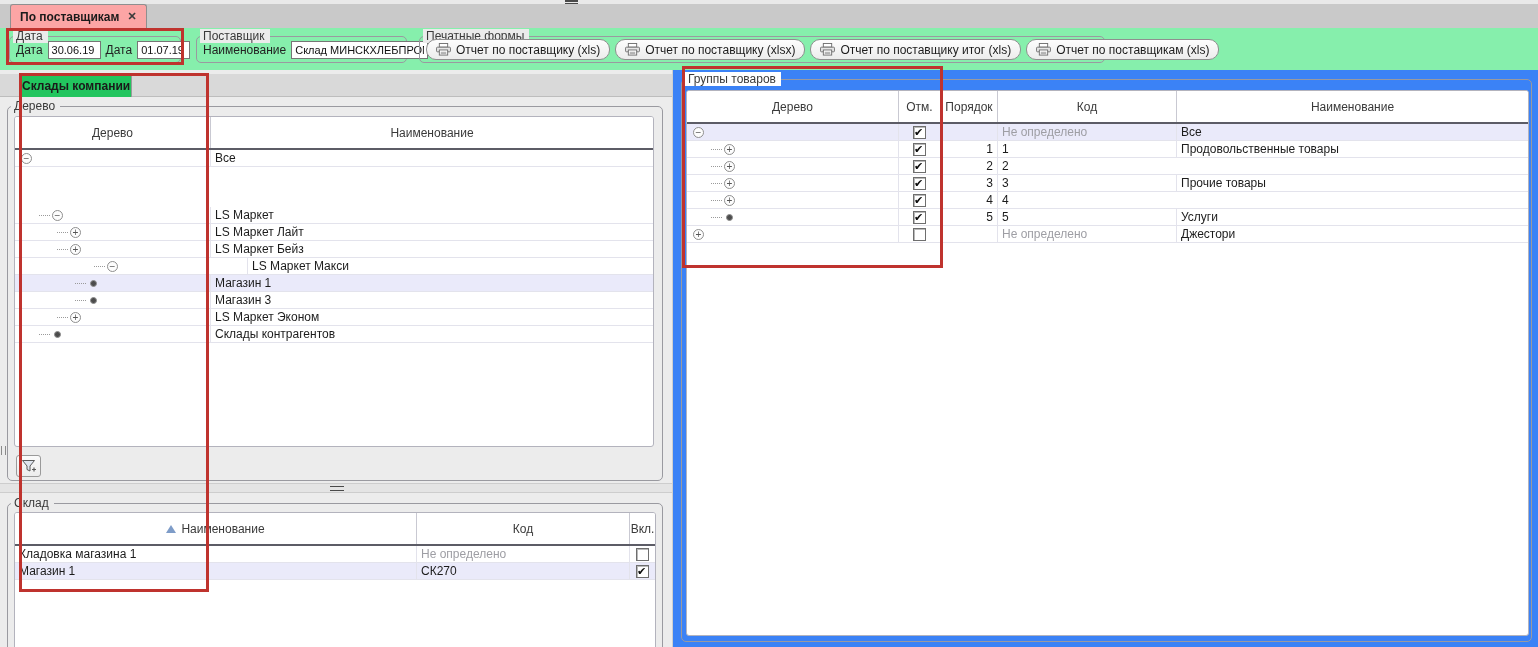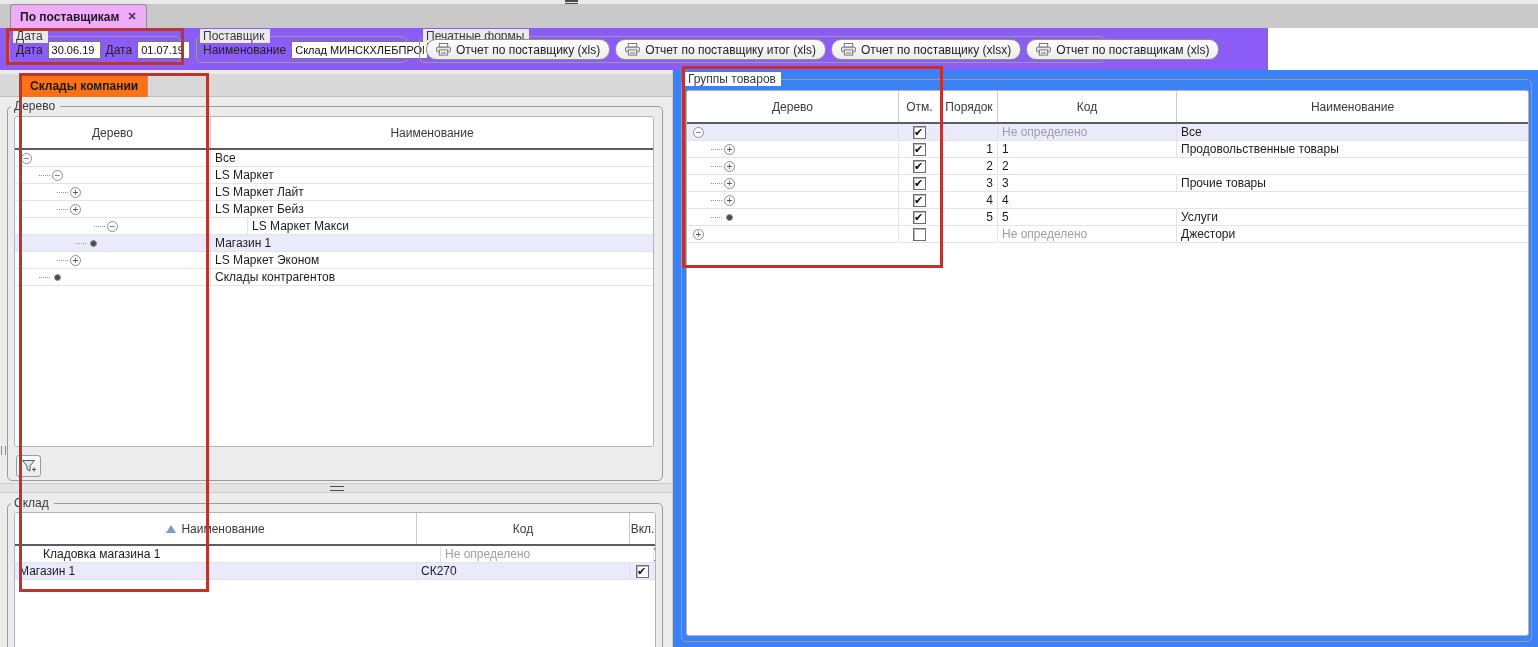--- a/index.html
+++ b/index.html
@@ -7,25 +7,25 @@
   body {
     position:relative; overflow:hidden; background:#ffffff;
     font-family:"Liberation Sans", sans-serif; font-size:12px; color:#1c1c1c;
   }
   
   .top-strip { position:absolute; left:0; top:0; width:1538px; height:4px; background:#e9e9e9; }
   .top-grip { position:absolute; left:565px; top:0; width:13px; height:4px;
     border-top:2px solid #4a4a4a; border-bottom:1px solid #4a4a4a; }
   .tab-bar { position:absolute; left:0; top:4px; width:1538px; height:24px; background:#c9c9c9; }
   .main-tab { position:absolute; left:10px; top:0; height:24px; padding:0 9px;
-    background:#f0abfc; border:1px solid #8f8f8f; border-bottom:none;
+    background:#fca5a5; border:1px solid #8f8f8f; border-bottom:none;
     border-radius:3px 3px 0 0; display:flex; align-items:center; gap:8px; }
   .main-tab .lbl { font-weight:bold; color:#1a1a1a; }
   .main-tab .x { font-size:11px; font-weight:bold; color:#3c3c3c; cursor:pointer; line-height:11px; }
-  .toolbar { position:absolute; left:0; top:28px; width:1268px; height:42px; background:#8b5cf6; }
+  .toolbar { position:absolute; left:0; top:28px; width:1538px; height:42px; background:#86efac; }
 
   
   .gbox { position:absolute; border:1px solid #9a9aa0; border-radius:5px; }
   .gbox > .cap { position:absolute; top:-8px; left:3px; padding:0 5px 0 3px;
     line-height:14px; height:14px; color:#3a3a3a; white-space:nowrap; }
   .out-gray > .cap { background:#ebebeb; }
   .out-gray2 > .cap { background:#ececec; }
   .out-white > .cap { background:#ffffff; }
   .gbox .content { position:absolute; inset:0; display:flex; align-items:center; padding:0 6px; gap:5px; }
 
@@ -40,22 +40,22 @@
     background:linear-gradient(#fdfdfd,#ececec); cursor:pointer;
     font-family:"Liberation Sans", sans-serif; font-size:12px; color:#1c1c1c; white-space:nowrap; }
 
   
   .left-panel { position:absolute; left:0; top:70px; width:673px; height:577px;
     background:#ececec; border-right:1px solid #cfcfcf; }
   .right-panel { position:absolute; left:673px; top:70px; width:865px; height:611px; background:#3b82f6; }
 
   .sub-tabstrip { position:absolute; left:0; top:4px; width:672px; height:23px;
     background:#d9d9d9; border-bottom:1px solid #bdbdbd; }
-  .sub-tab { position:absolute; left:20px; top:0; height:23px; padding:0 9px;
-    background:#f97316; border:1px solid #9a9a9a; border-bottom:none; border-radius:2px 2px 0 0;
+  .sub-tab { position:absolute; left:20px; top:0; height:23px; padding:0 1px;
+    background:#22c55e; border:1px solid #9a9a9a; border-bottom:none; border-radius:2px 2px 0 0;
     display:flex; align-items:center; font-weight:bold; color:#1a1a1a; }
 
   
   .tbl { position:absolute; background:#fff; border:1px solid #b3b3bd; border-radius:3px; overflow:hidden; }
   .thead { display:grid; height:33px; background:#fff; border-bottom:2px solid #5c5c66; }
   .th { display:flex; align-items:center; justify-content:center; color:#3a3a3a;
     border-right:1px solid #c9c9d2; overflow:hidden; white-space:nowrap; }
   .th:last-child { border-right:none; }
   .trow { display:grid; height:17px; border-bottom:1px solid #e3e3ec; background:#fff; cursor:default; }
   .trow.sel { background:#eaeafa; }
@@ -153,33 +153,33 @@
         <button class="print-btn">
           <span>
             <svg width="15" height="13" viewBox="0 0 16 14">
               <rect x="3.5" y="0.5" width="9" height="4" fill="#ffffff" stroke="#6e6e6e"></rect>
               <rect x="0.5" y="4.5" width="15" height="5" rx="1" fill="#e6e6e6" stroke="#6e6e6e"></rect>
               <rect x="3.5" y="7.5" width="9" height="5.5" fill="#ffffff" stroke="#6e6e6e"></rect>
               <line x1="5" y1="10" x2="11" y2="10" stroke="#9a9a9a"></line>
               <line x1="5" y1="11.5" x2="11" y2="11.5" stroke="#9a9a9a"></line>
             </svg>
           </span>
-          <span>Отчет по поставщику итог (xls)</span>
+          <span>Отчет по поставщику (xlsx)</span>
         </button>
         <button class="print-btn">
           <span>
             <svg width="15" height="13" viewBox="0 0 16 14">
               <rect x="3.5" y="0.5" width="9" height="4" fill="#ffffff" stroke="#6e6e6e"></rect>
               <rect x="0.5" y="4.5" width="15" height="5" rx="1" fill="#e6e6e6" stroke="#6e6e6e"></rect>
               <rect x="3.5" y="7.5" width="9" height="5.5" fill="#ffffff" stroke="#6e6e6e"></rect>
               <line x1="5" y1="10" x2="11" y2="10" stroke="#9a9a9a"></line>
               <line x1="5" y1="11.5" x2="11" y2="11.5" stroke="#9a9a9a"></line>
             </svg>
           </span>
-          <span>Отчет по поставщику (xlsx)</span>
+          <span>Отчет по поставщику итог (xls)</span>
         </button>
         <button class="print-btn">
           <span>
             <svg width="15" height="13" viewBox="0 0 16 14">
               <rect x="3.5" y="0.5" width="9" height="4" fill="#ffffff" stroke="#6e6e6e"></rect>
               <rect x="0.5" y="4.5" width="15" height="5" rx="1" fill="#e6e6e6" stroke="#6e6e6e"></rect>
               <rect x="3.5" y="7.5" width="9" height="5.5" fill="#ffffff" stroke="#6e6e6e"></rect>
               <line x1="5" y1="10" x2="11" y2="10" stroke="#9a9a9a"></line>
               <line x1="5" y1="11.5" x2="11" y2="11.5" stroke="#9a9a9a"></line>
             </svg>
@@ -204,21 +204,21 @@
         <div class="th">Дерево</div>
         <div class="th">Наименование</div>
       </div>
       <div id="tree-rows">
           <div class="trow" style="grid-template-columns: 196px 1fr;">
             <div class="td" style="padding-left: 6px;">
               <span class="node exp"></span>
             </div>
             <div class="td">Все</div>
           </div>
-          <div class="trow" style="grid-template-columns: 196px 1fr;">
+          <div class="trow" style="grid-template-columns: 196px 1fr; margin-top: 40px;">
             <div class="td" style="padding-left: 24px;">
               <span class="dots"></span>
               <span class="node exp"></span>
             </div>
             <div class="td">LS Маркет</div>
           </div>
           <div class="trow" style="grid-template-columns: 196px 1fr;">
             <div class="td" style="padding-left: 42px;">
               <span class="dots"></span>
               <span class="node col"></span>
@@ -238,20 +238,27 @@
               <span class="node exp"></span>
             </div>
             <div class="td">LS Маркет Макси</div>
           </div>
           <div class="trow sel" style="grid-template-columns: 196px 1fr;">
             <div class="td" style="padding-left: 60px;">
               <span class="dots"></span>
               <span class="node leaf"></span>
             </div>
             <div class="td">Магазин 1</div>
+          </div>
+          <div class="trow" style="grid-template-columns: 196px 1fr;">
+            <div class="td" style="padding-left: 60px;">
+              <span class="dots"></span>
+              <span class="node leaf"></span>
+            </div>
+            <div class="td">Магазин 3</div>
           </div>
           <div class="trow" style="grid-template-columns: 196px 1fr;">
             <div class="td" style="padding-left: 42px;">
               <span class="dots"></span>
               <span class="node col"></span>
             </div>
             <div class="td">LS Маркет Эконом</div>
           </div>
           <div class="trow" style="grid-template-columns: 196px 1fr;">
             <div class="td" style="padding-left: 24px;">
@@ -279,21 +286,21 @@
     <div class="tbl" style="left:6px; top:8px; width:642px; height:212px;">
       <div class="thead" style="grid-template-columns:402px 213px 1fr;">
         <div class="th">
           <span class="sort-asc"></span>
           <span>Наименование</span>
         </div>
         <div class="th">Код</div>
         <div class="th">Вкл.</div>
       </div>
       <div id="sklad-rows">
-          <div class="trow" style="grid-template-columns: 402px 213px 1fr; padding-left: 24px;">
+          <div class="trow" style="grid-template-columns: 402px 213px 1fr;">
             <div class="td">Кладовка магазина 1</div>
             <div class="td muted">Не определено</div>
             <div class="td ctr">
               <span class="cb"></span>
             </div>
           </div>
           <div class="trow sel" style="grid-template-columns: 402px 213px 1fr;">
             <div class="td">Магазин 1</div>
             <div class="td">СК270</div>
             <div class="td ctr">

